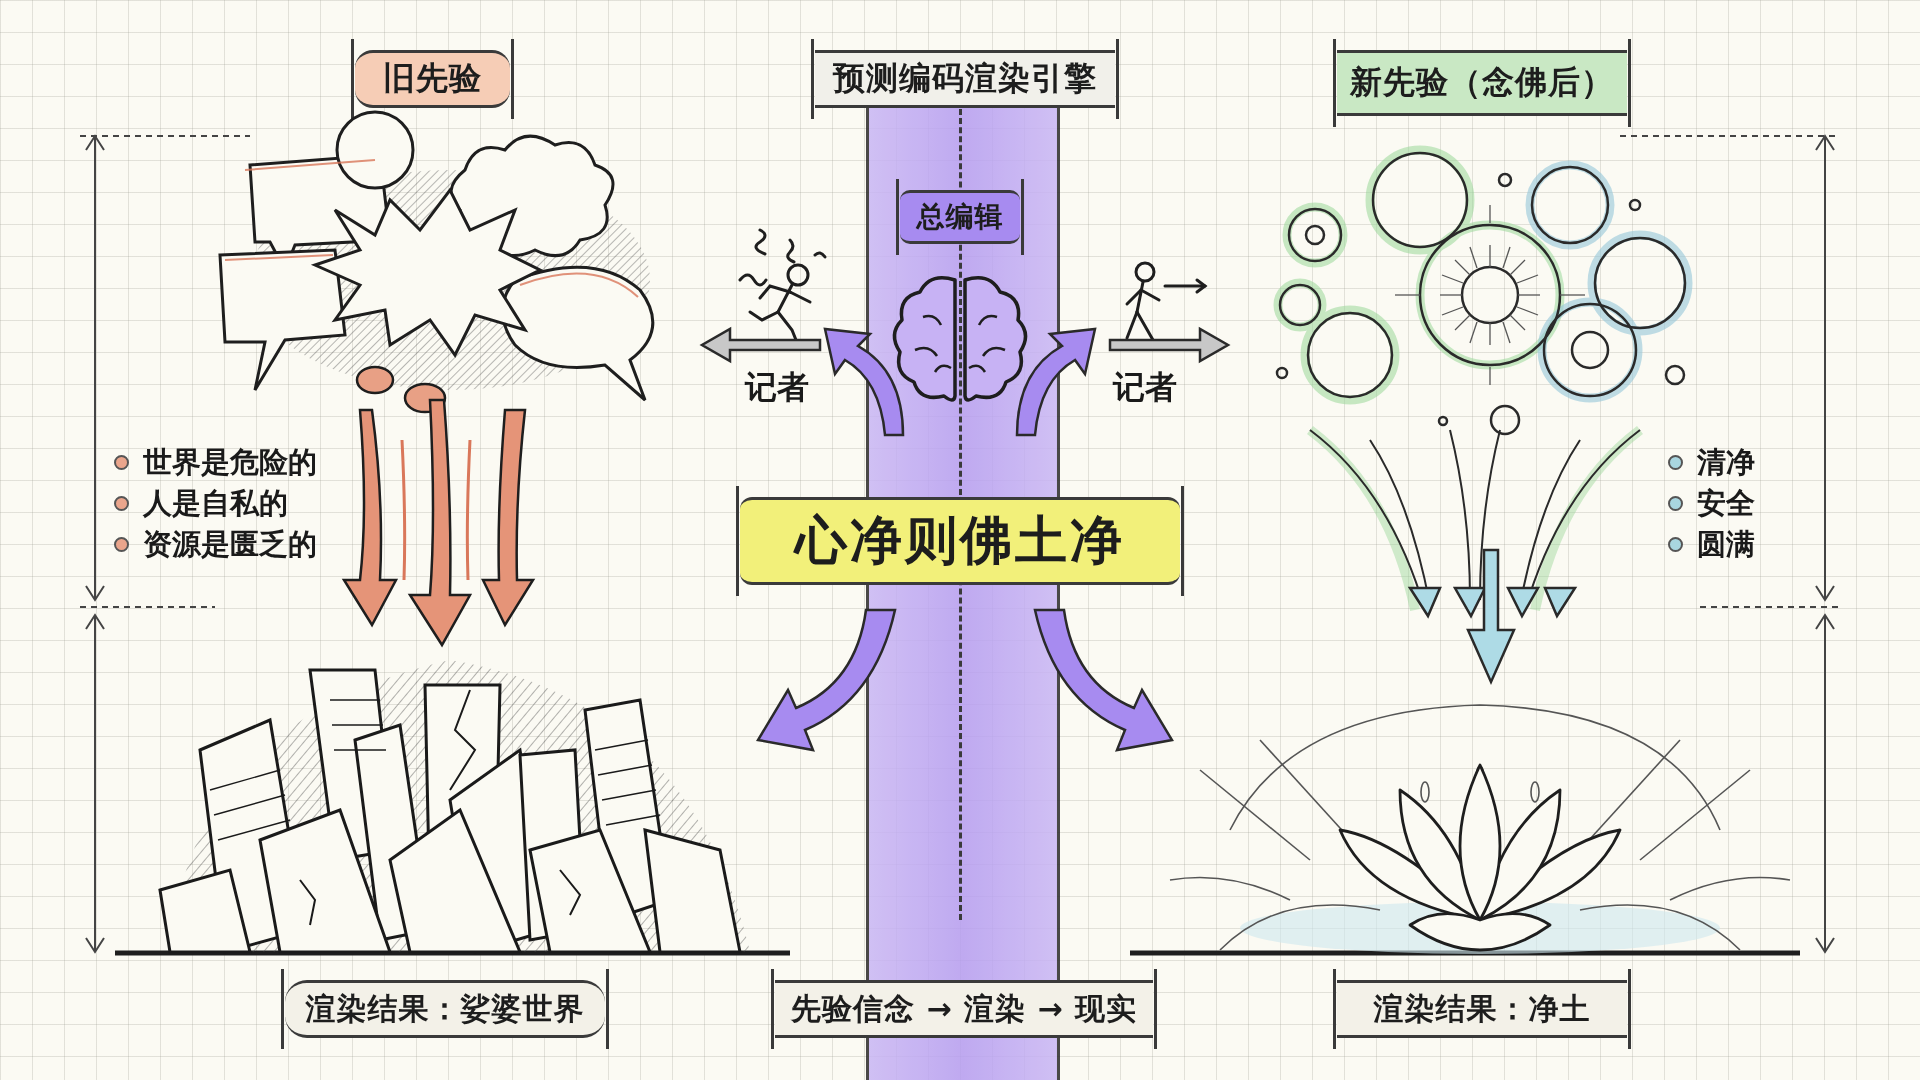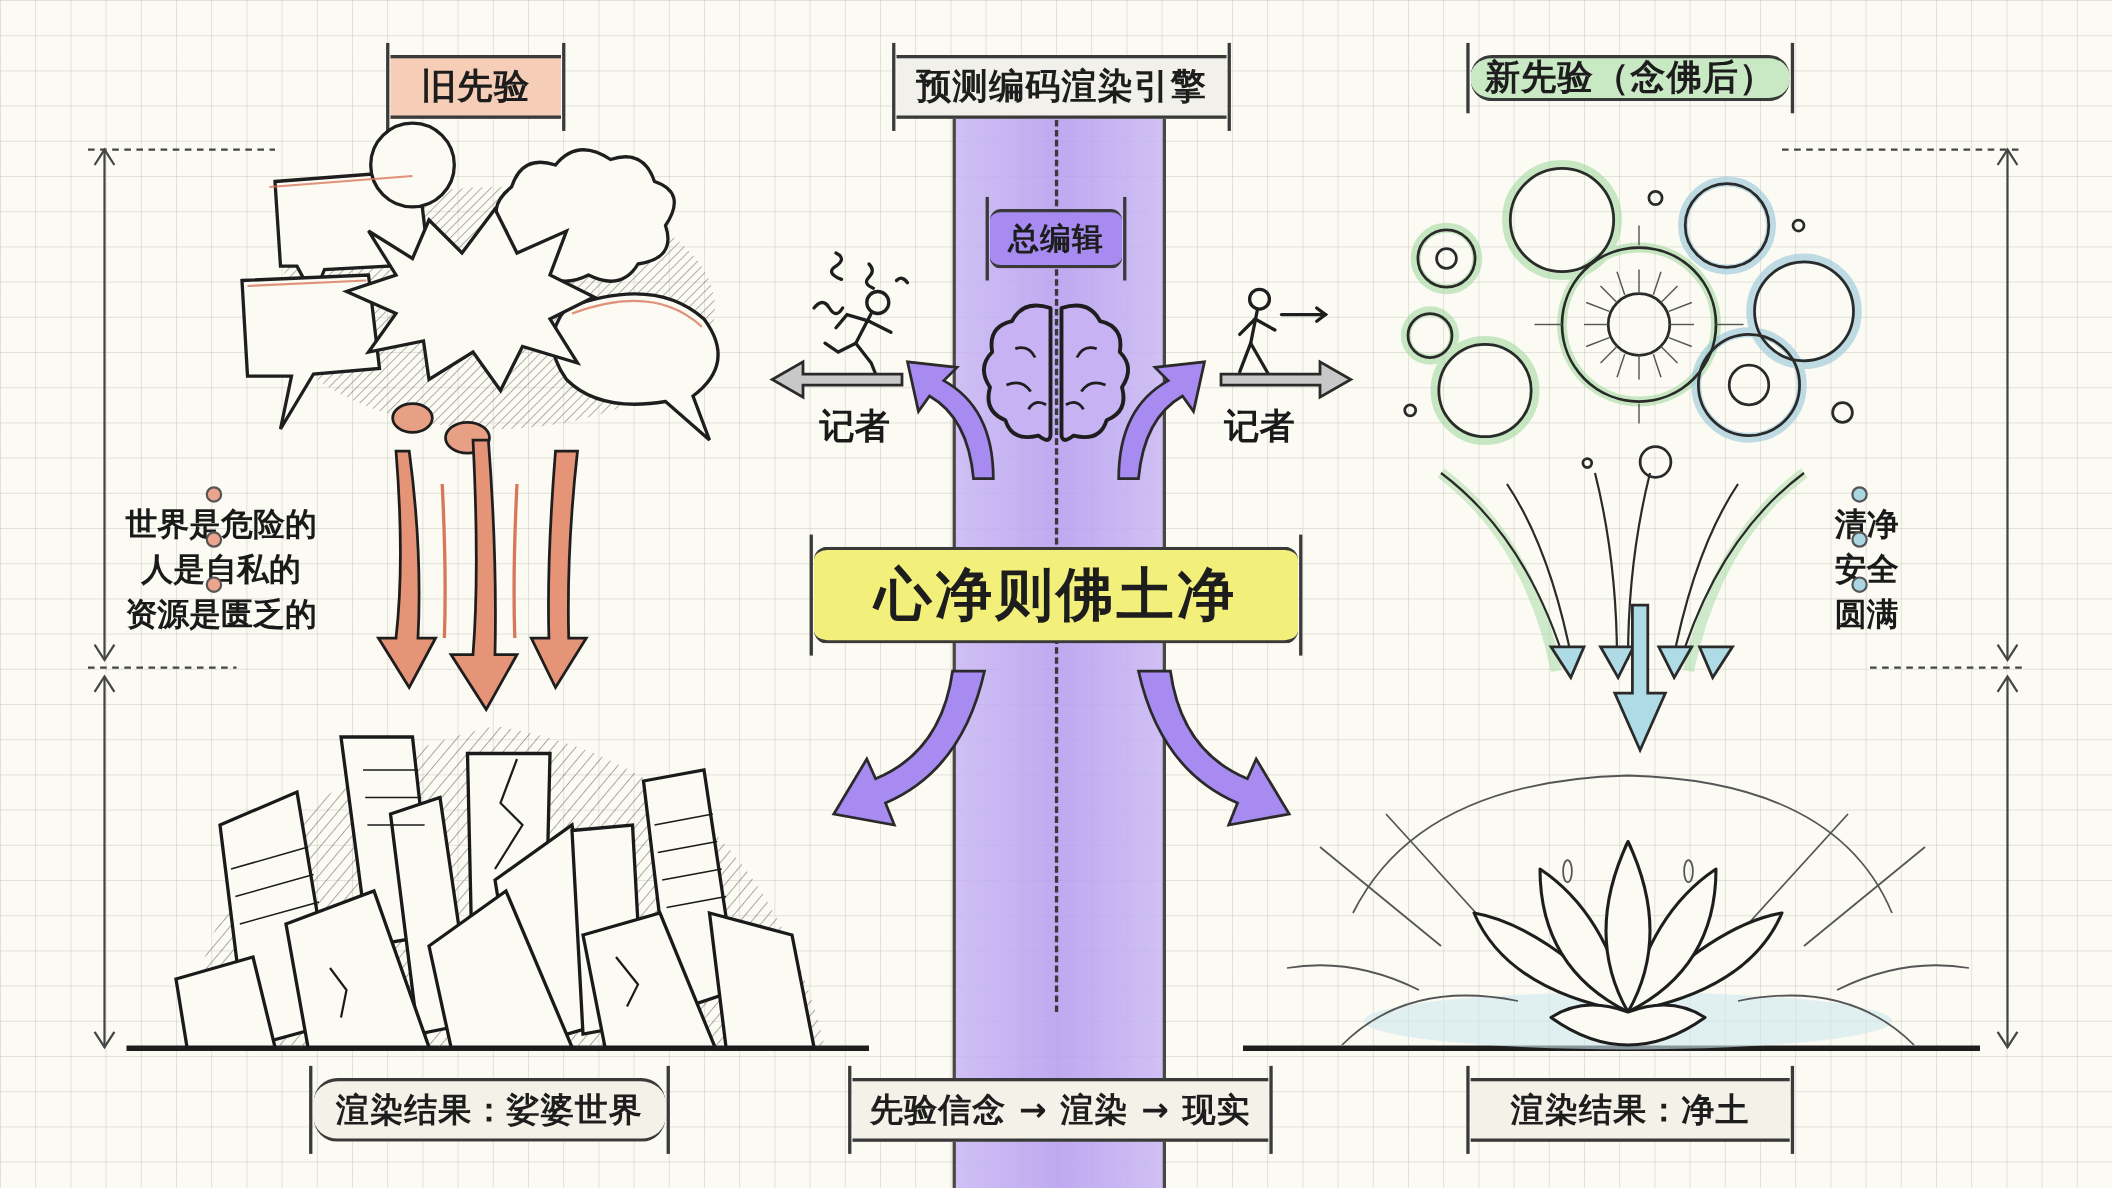--- a/index.html
+++ b/index.html
@@ -19,33 +19,33 @@
     font-size:32px;font-weight:bold;color:#1d1d1d;
     border-top:3px solid #3a3a3a;border-bottom:3px solid #3a3a3a;
     box-sizing:border-box;letter-spacing:1px;
   }
   .label-box::before,.label-box::after{
     content:"";position:absolute;top:-14px;bottom:-14px;width:3px;background:#3a3a3a;
   }
   .label-box::before{left:-4px;}
   .label-box::after{right:-4px;}
   .bullets{position:absolute;margin:0;padding:0;list-style:none;}
-  .bullets li{display:flex;align-items:center;font-size:29px;font-weight:bold;height:41px;flex-direction:column;}
+  .bullets li{display:flex;align-items:center;font-size:29px;font-weight:bold;height:41px;}
   .dot{width:11px;height:11px;border-radius:50%;border:2px solid #555;margin-right:14px;flex:none;}
   svg{position:absolute;overflow:visible;}
 </style>
 </head>
 <body>
 
 <div class="abs" style="left:866px;top:98px;width:188px;height:982px;background:linear-gradient(to right,#c9b6f5,#b59cf0 50%,#c9b6f5);border-left:3px solid #2a2a2a;border-right:3px solid #2a2a2a;opacity:0.85;"></div>
 <div class="abs" style="left:959px;top:100px;width:0;height:820px;border-left:3px dashed #3a3a3a;"></div>
 
-<div class="label-box" style="left:355px;top:50px;width:155px;height:58px;background:#f6cdb6;">旧先验</div>
+<div class="label-box" style="left:355px;top:50px;width:155px;height:58px;background:#f6cdb6;border-radius:18px;">旧先验</div>
 <div class="label-box" style="left:815px;top:50px;width:300px;height:58px;background:#f1f0ea;">预测编码渲染引擎</div>
-<div class="label-box" style="left:1337px;top:50px;width:290px;height:42px;background:#c9e8c4;border-radius:19px;">新先验（念佛后）</div>
+<div class="label-box" style="left:1337px;top:50px;width:290px;height:66px;background:#c9e8c4;">新先验（念佛后）</div>
 
 <div class="label-box" style="left:900px;top:190px;width:120px;height:54px;background:#a78bf0;font-size:28px;border-radius:10px;">总编辑</div>
 
 <svg style="left:0;top:0;" width="1920" height="1080">
   <g stroke="#444" stroke-width="2" fill="none">
     <line x1="95" y1="136" x2="95" y2="600"></line>
     <polyline points="86,150 95,136 104,150"></polyline>
     <polyline points="86,586 95,600 104,586"></polyline>
     <line x1="95" y1="615" x2="95" y2="952"></line>
     <polyline points="86,629 95,615 104,629"></polyline>

